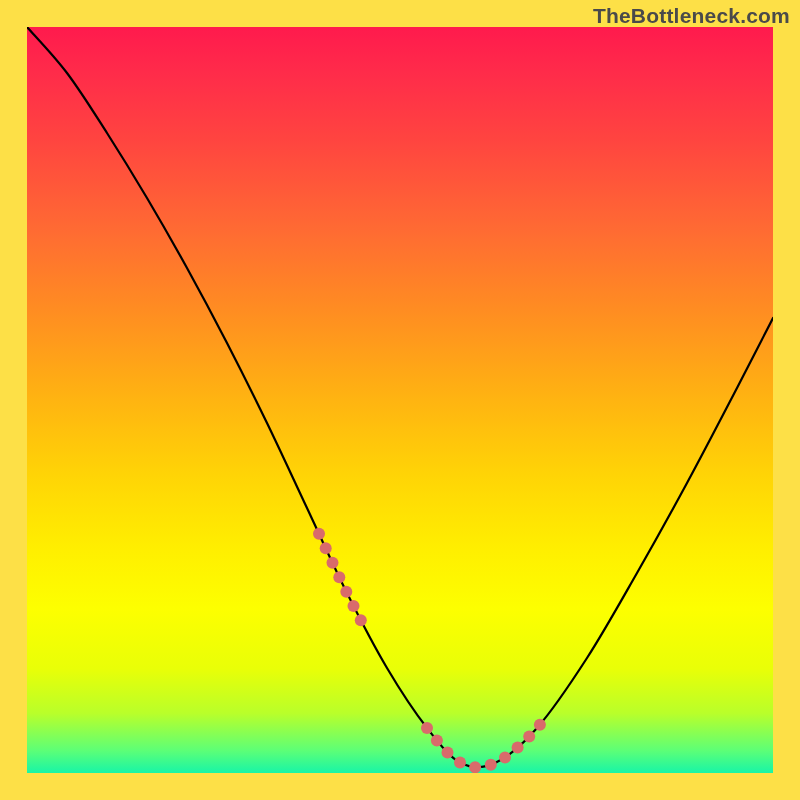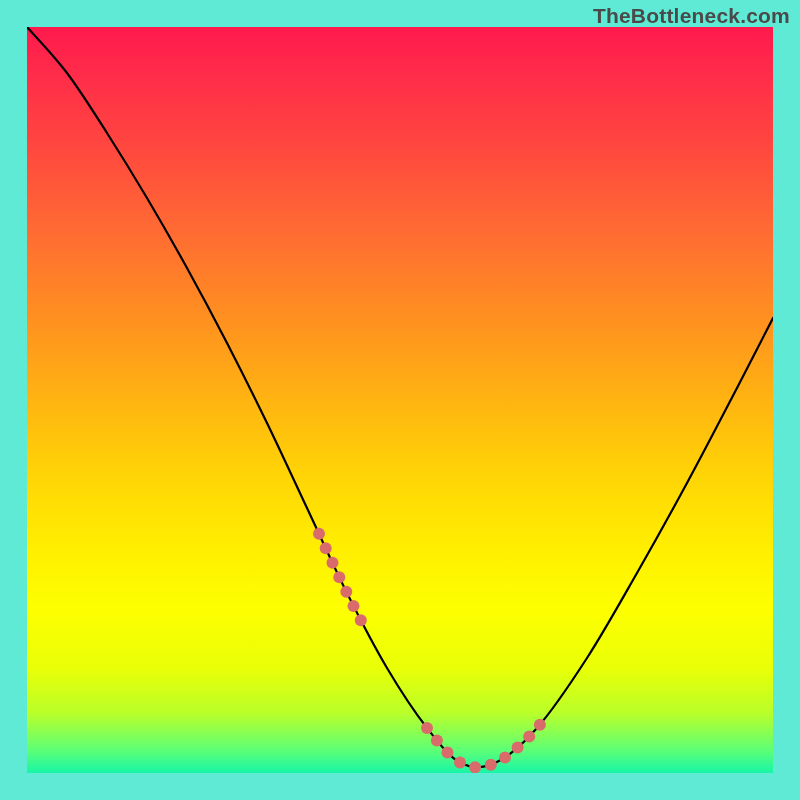--- a/index.html
+++ b/index.html
@@ -10,21 +10,21 @@
     background: #000;
     overflow: hidden;
     font-family: Arial, Helvetica, sans-serif;
   }
   .frame {
     position: absolute;
     top: 0;
     left: 0;
     width: 800px;
     height: 800px;
-    background: #5eead4;
+    background: #fde047;
   }
   .plot {
     position: absolute;
     top: 27px;
     left: 27px;
     width: 746px;
     height: 746px;
     background: linear-gradient(to bottom,
       #ff1a4d 0%,
       #ff2b4a 6%,

